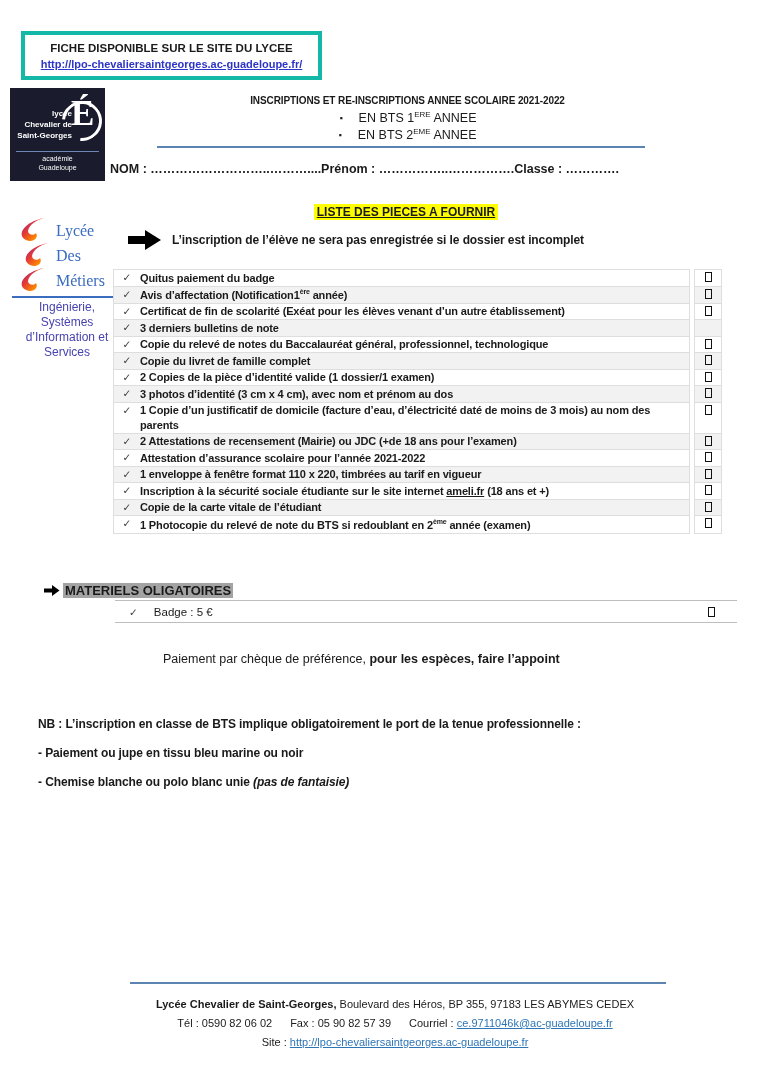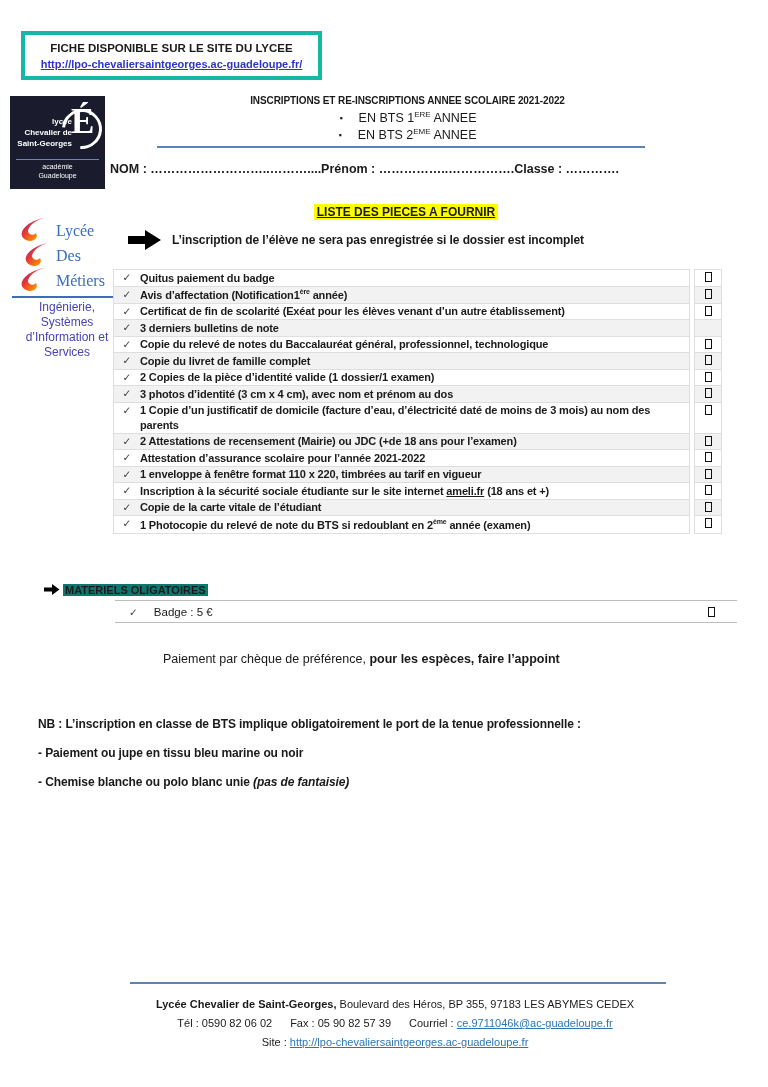--- a/index.html
+++ b/index.html
@@ -5,21 +5,21 @@
   * { margin:0; padding:0; box-sizing:border-box; }
   body { background:#e8e8e8; font-family:"Liberation Sans", sans-serif; }
   .page { position:relative; width:768px; height:1087px; background:#ffffff; margin:0 auto; overflow:hidden; color:#1a1a1a; }
 
   
   .notice-box { position:absolute; left:21px; top:31px; width:301px; height:49px; border:4px solid #14b8a6; text-align:center; padding-top:7px; }
   .notice-title { font-size:11.5px; font-weight:bold; letter-spacing:0; }
   .notice-link { display:inline-block; margin-top:3px; font-size:11px; color:#2d35c7; text-decoration:underline; font-weight:bold; }
 
   
-  .school-logo { position:absolute; left:10px; top:96px; width:95px; height:93px; background:#1a1b2c; color:#fff; }
+  .school-logo { position:absolute; left:10px; top:88px; width:95px; height:93px; background:#1a1b2c; color:#fff; }
   .sl-name { position:absolute; top:21px; left:4px; width:58px; text-align:right; font-size:8px; font-weight:bold; line-height:1.35; }
   .sl-circle { position:absolute; top:13px; right:3px; width:40px; height:40px; }
   .sl-ring { position:absolute; inset:0; border:3px solid #fff; border-left-color:transparent; border-radius:50%; transform:rotate(-40deg); }
   .sl-e { position:absolute; top:-7px; left:9px; font-family:"Liberation Serif", serif; font-size:35px; font-weight:bold; }
   .sl-line { position:absolute; left:6px; right:6px; top:63px; height:1px; background:#6d86b4; }
   .sl-acad { position:absolute; top:66px; left:0; right:0; text-align:center; font-size:7px; line-height:1.35; }
 
   
   .doc-title-wrap { position:absolute; left:135px; top:95px; width:545px; text-align:center; }
   .doc-title { font-size:10px; font-weight:bold; letter-spacing:-0.1px; }
@@ -51,21 +51,21 @@
   .tbox { width:28px; margin-left:4px; border:1px solid #dedede; margin-top:-1px; display:flex; align-items:flex-start; justify-content:center; padding-top:2px; background:#fff; }
   .trow.shade .tmain, .trow.shade .tbox { background:#f2f2f2; }
   .chk { width:26px; text-align:center; font-size:10.5px; color:#3c3c3c; flex:none; padding-top:0.5px; }
   .rtext { font-size:11px; font-weight:bold; letter-spacing:-0.15px; line-height:1.32; padding-right:4px; }
   .rtext sup { font-size:7px; }
   .rtext .ulink { text-decoration:underline; }
   .square { display:inline-block; width:7px; height:10px; border:1.5px solid #111; }
 
   
   .materials-row { position:absolute; left:44px; top:583px; display:flex; align-items:center; gap:3px; }
-  .materials-title { background:#0f766e; font-size:11px; font-weight:bold; padding:0 2px; }
+  .materials-title { background:#a3a3a3; font-size:13px; font-weight:bold; padding:0 2px; }
   .badge-row { position:absolute; left:115px; top:600px; width:622px; height:23px; border-top:1px solid #bdbdbd; border-bottom:1px solid #bdbdbd; display:flex; align-items:center; }
   .badge-row .chk { width:auto; padding-left:14px; }
   .badge-label { font-size:11.5px; margin-left:16px; }
   .badge-spacer { flex:1; }
   .badge-row .square { margin-right:22px; }
   .payment-note { position:absolute; left:163px; top:652px; font-size:12.5px; }
   .payment-note b { font-weight:bold; }
 
   
   .nb-block { position:absolute; left:38px; top:717px; width:710px; font-size:12px; font-weight:bold; }

